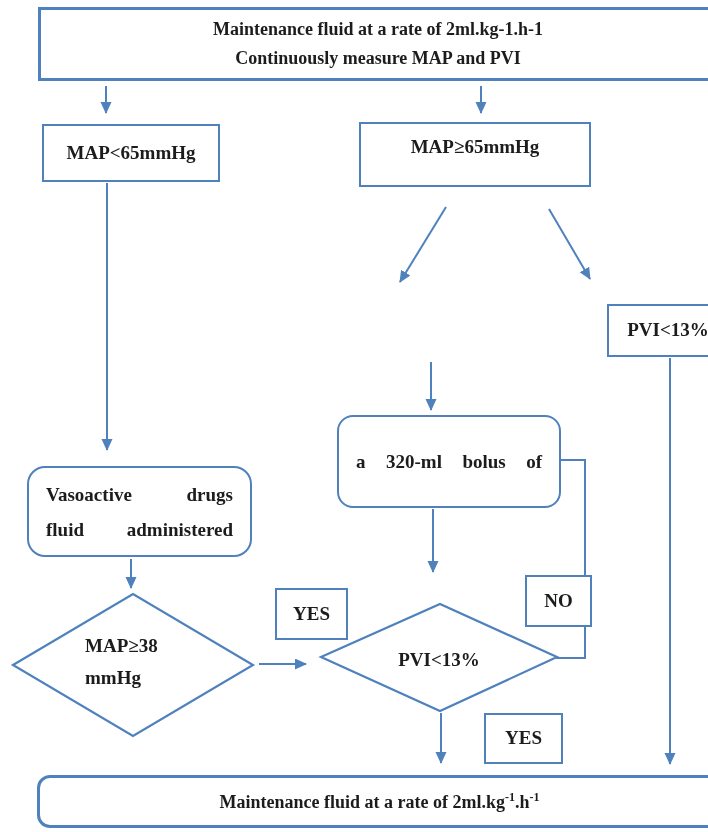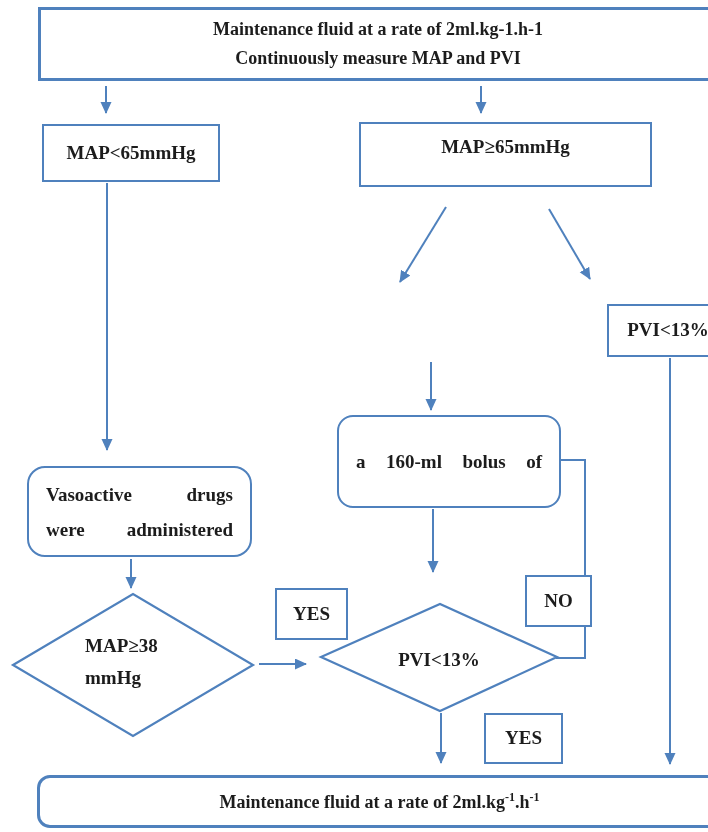--- a/index.html
+++ b/index.html
@@ -73,36 +73,36 @@
 
   <div class="node thick" style="left:14px;top:7px;width:680px;height:74px;">
     <div class="title-line">Maintenance fluid at a rate of 2ml.kg-1.h-1</div>
     <div class="title-line">Continuously measure MAP and PVI</div>
   </div>
 
   <div class="node" style="left:18px;top:124px;width:178px;height:58px;">
     <div class="lbl">MAP&lt;65mmHg</div>
   </div>
 
-  <div class="node" style="left:335px;top:122px;width:293px;height:65px;padding-bottom:14px;">
+  <div class="node" style="left:335px;top:122px;width:232px;height:65px;padding-bottom:14px;">
     <div class="lbl">MAP≥65mmHg</div>
   </div>
 
 
   <div class="node" style="left:583px;top:304px;width:122px;height:53px;">
     <div class="lbl">PVI&lt;13%</div>
   </div>
 
   <div class="node rounded just-block" style="left:313px;top:415px;width:224px;height:93px;padding:6px 17px;">
-    <div class="just-line">a 160-ml bolus of</div>
+    <div class="just-line">a 320-ml bolus of</div>
   </div>
 
   <div class="node rounded just-block" style="left:3px;top:466px;width:225px;height:91px;padding:24px 17px;border-radius:18px;">
     <div class="just-line">Vasoactive drugs</div>
-    <div class="just-line">were administered</div>
+    <div class="just-line">fluid administered</div>
   </div>
 
   <div class="node" style="left:251px;top:588px;width:73px;height:52px;">
     <div class="lbl">YES</div>
   </div>
 
   <div class="node" style="left:501px;top:575px;width:67px;height:52px;">
     <div class="lbl">NO</div>
   </div>
 

